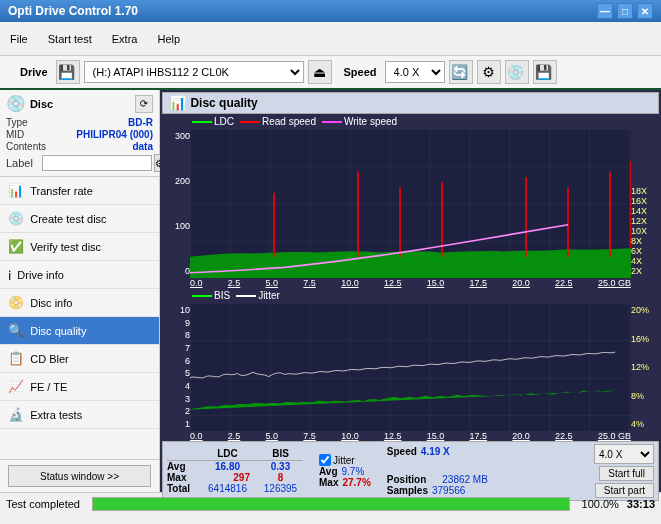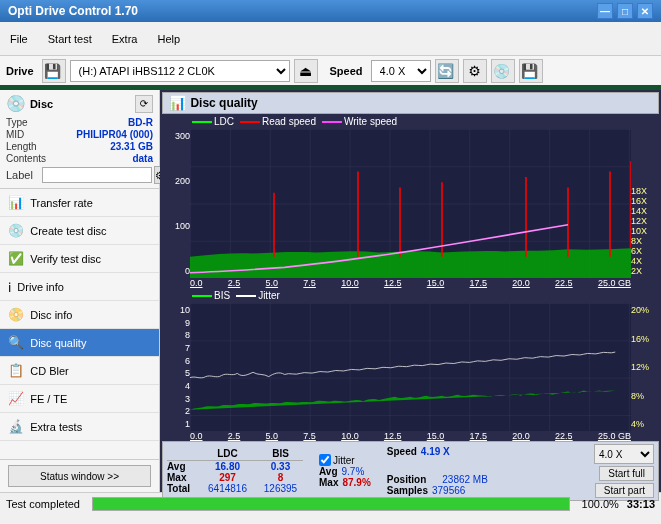--- a/index.html
+++ b/index.html
@@ -43,22 +43,22 @@
       cursor: pointer;
       font-size: 11px;
     }
     
     
     .toolbar {
       background: #f5f5f5;
       height: 34px;
       display: flex;
       align-items: center;
-      padding: 0 6px;
-      border-bottom: 5px solid #14532d;
+      padding: 0 20px;
+      border-bottom: 2px solid #14532d;
       gap: 4px;
     }
     .toolbar-label { font-size: 11px; font-weight: bold; margin-right: 4px; }
     .drive-select {
       height: 22px;
       border: 1px solid #aaa;
       background: white;
       font-size: 11px;
       padding: 0 4px;
       width: 220px;
@@ -294,24 +294,20 @@
       </div>
       <div class="disc-field">
         <span class="disc-field-label">Type</span>
         <span class="disc-field-value">BD-R</span>
       </div>
       <div class="disc-field">
         <span class="disc-field-label">MID</span>
         <span class="disc-field-value">PHILIPR04 (000)</span>
       </div>
       <div class="disc-field">
-        <span class="disc-field-label">Length</span>
-        <span class="disc-field-value">23.31 GB</span>
-      </div>
-      <div class="disc-field">
         <span class="disc-field-label">Contents</span>
         <span class="disc-field-value">data</span>
       </div>
       <div class="label-input-row">
         <span class="disc-field-label" style="margin-right:9px;">Label</span>
         <input class="label-input" type="text" style="">
         <div class="label-btn">⚙</div>
       </div>
     </div>
 
@@ -522,42 +518,42 @@
             <span style="width:45px; text-align:center;">LDC</span>
             <span style="width:45px; text-align:center;">BIS</span>
           </div>
           <div style="display:flex; gap:8px;">
             <span style="width:30px; font-weight:bold;">Avg</span>
             <span style="width:45px; text-align:center; color:#0033cc; font-weight:bold;">16.80</span>
             <span style="width:45px; text-align:center; color:#0033cc; font-weight:bold;">0.33</span>
           </div>
           <div style="display:flex; gap:8px;">
             <span style="width:30px; font-weight:bold;">Max</span>
-            <span style="width:45px; text-align:center; color:#cc0000; font-weight:bold;">297</span>
+            <span style="width:45px; text-align:right; color:#cc0000; font-weight:bold;">297</span>
             <span style="width:45px; text-align:center; color:#cc0000; font-weight:bold;">8</span>
           </div>
           <div style="display:flex; gap:8px;">
             <span style="width:30px; font-weight:bold;">Total</span>
             <span style="width:45px; text-align:center; color:#0033cc;">6414816</span>
             <span style="width:45px; text-align:center; color:#0033cc;">126395</span>
           </div>
         </div>
 
         <div style="display:flex; flex-direction:column; font-size:10px; margin-left:8px;">
           <div class="jitter-check">
             <input type="checkbox" checked="" style="width: 12px; height: 12px;">
             <span>Jitter</span>
           </div>
           <div style="display:flex; gap:4px;">
             <span style="font-weight:bold;">Avg</span>
             <span style="color:#0033cc; font-weight:normal;">9.7%</span>
           </div>
           <div style="display:flex; gap:4px;">
             <span style="font-weight:bold;">Max</span>
-            <span style="color:#cc0000; font-weight:bold;">87.9%</span>
+            <span style="color:#cc0000; font-weight:bold;">27.7%</span>
           </div>
         </div>
 
         <div style="display:flex; flex-direction:column; font-size:10px; margin-left:8px;">
           <div style="display:flex; gap:4px;">
             <span style="font-weight:bold;">Speed</span>
             <span style="color:#0033cc; font-weight:bold;">4.19 X</span>
           </div>
           <div style="display:flex; gap:16px;margin-top:17px;">
             <span style="font-weight:bold;">Position</span>

